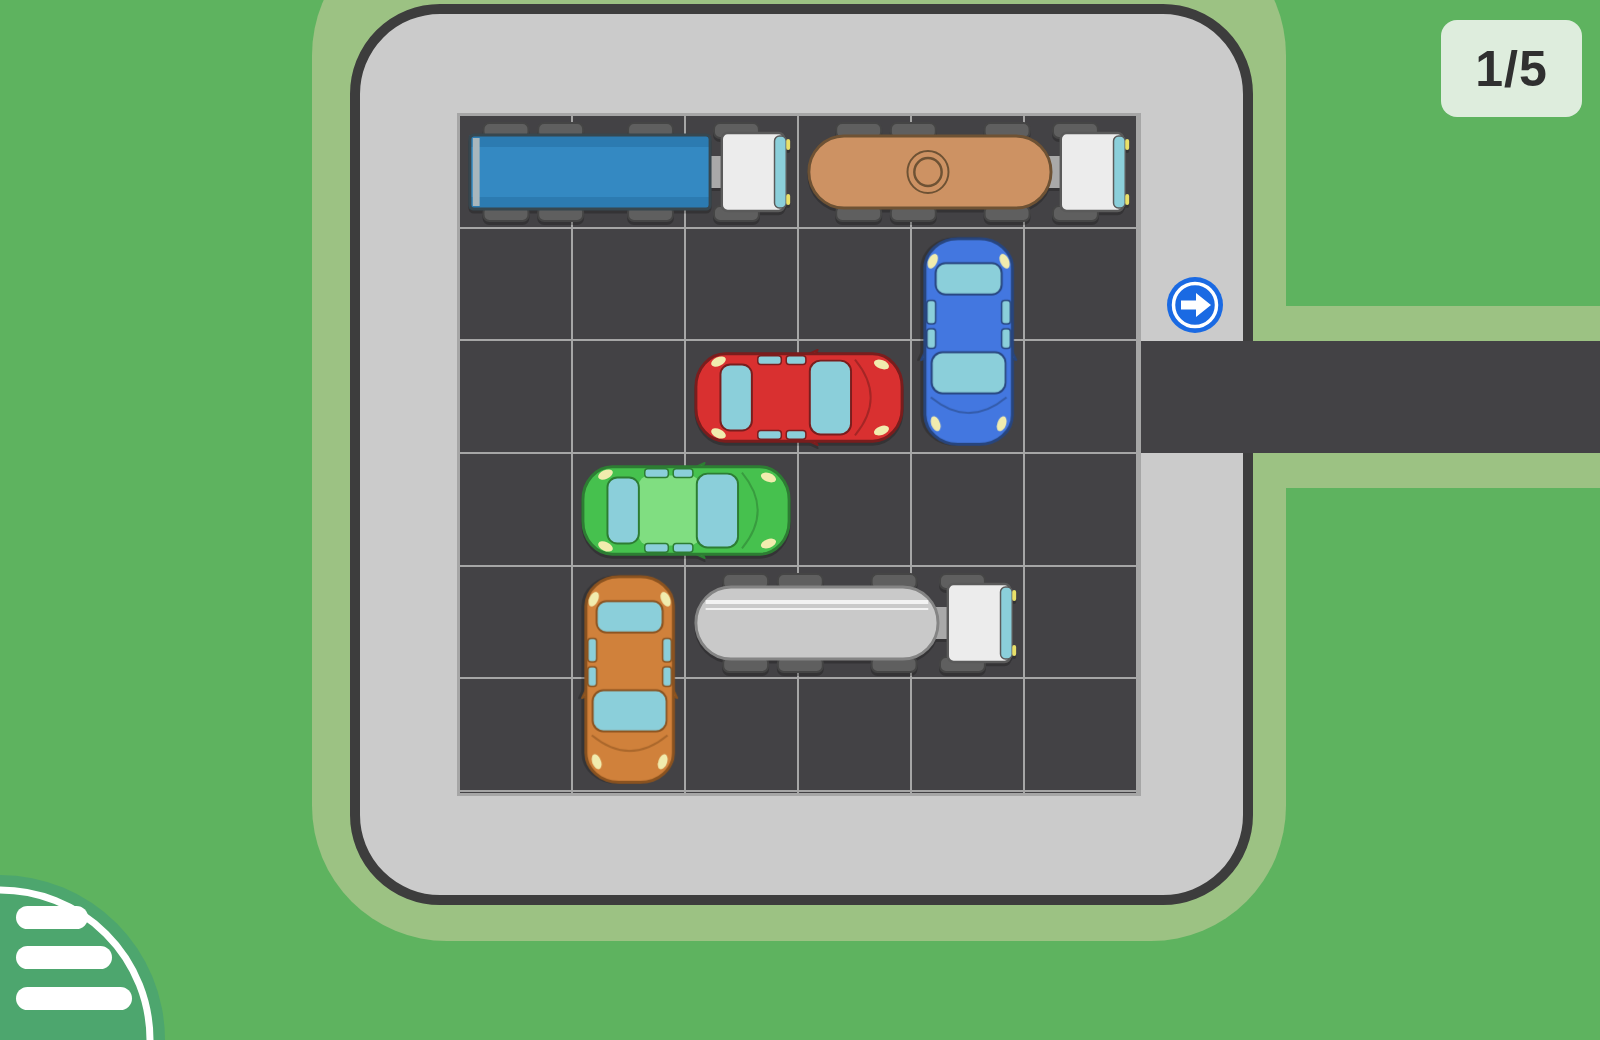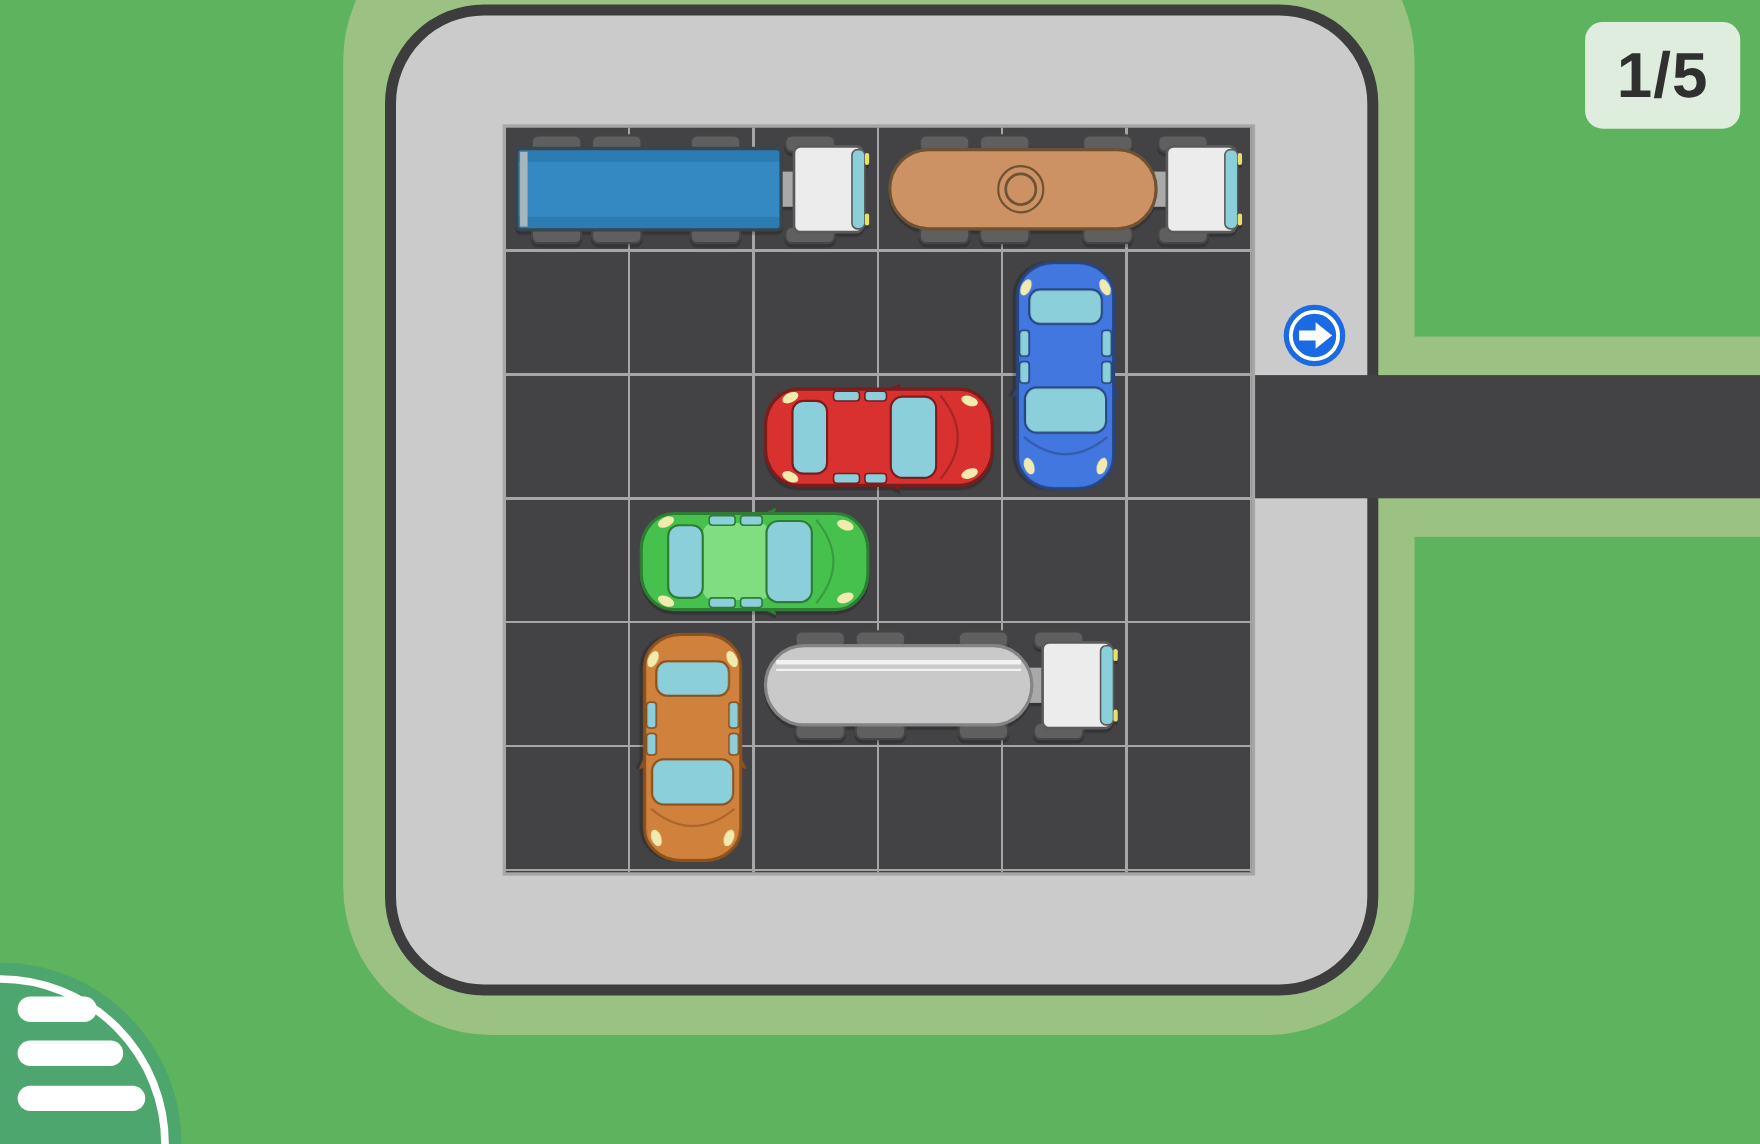--- a/index.html
+++ b/index.html
@@ -48,21 +48,21 @@
   }
   .vehicle svg{display:block;width:100%;height:100%;}
   
   #exit-arrow{left:1166px;top:276px;width:58px;height:58px;}
   
   #level-badge{
     left:1441px;top:20px;width:141px;height:97px;
     background:var(--badge_bg,#deeddd);
     border-radius:16px;
     display:flex;align-items:center;justify-content:center;
-    font-size:58px;font-weight:bold;color:var(--badge_text,#303030);
+    font-size:50px;font-weight:bold;color:var(--badge_text,#303030);
     letter-spacing:1px;
   }
   
   #menu-button{left:0;bottom:0;width:172px;height:170px;cursor:pointer;}
 </style>
 </head>
 <body>
 
 <svg width="0" height="0" style="position:absolute" aria-hidden="true">
   <defs>

